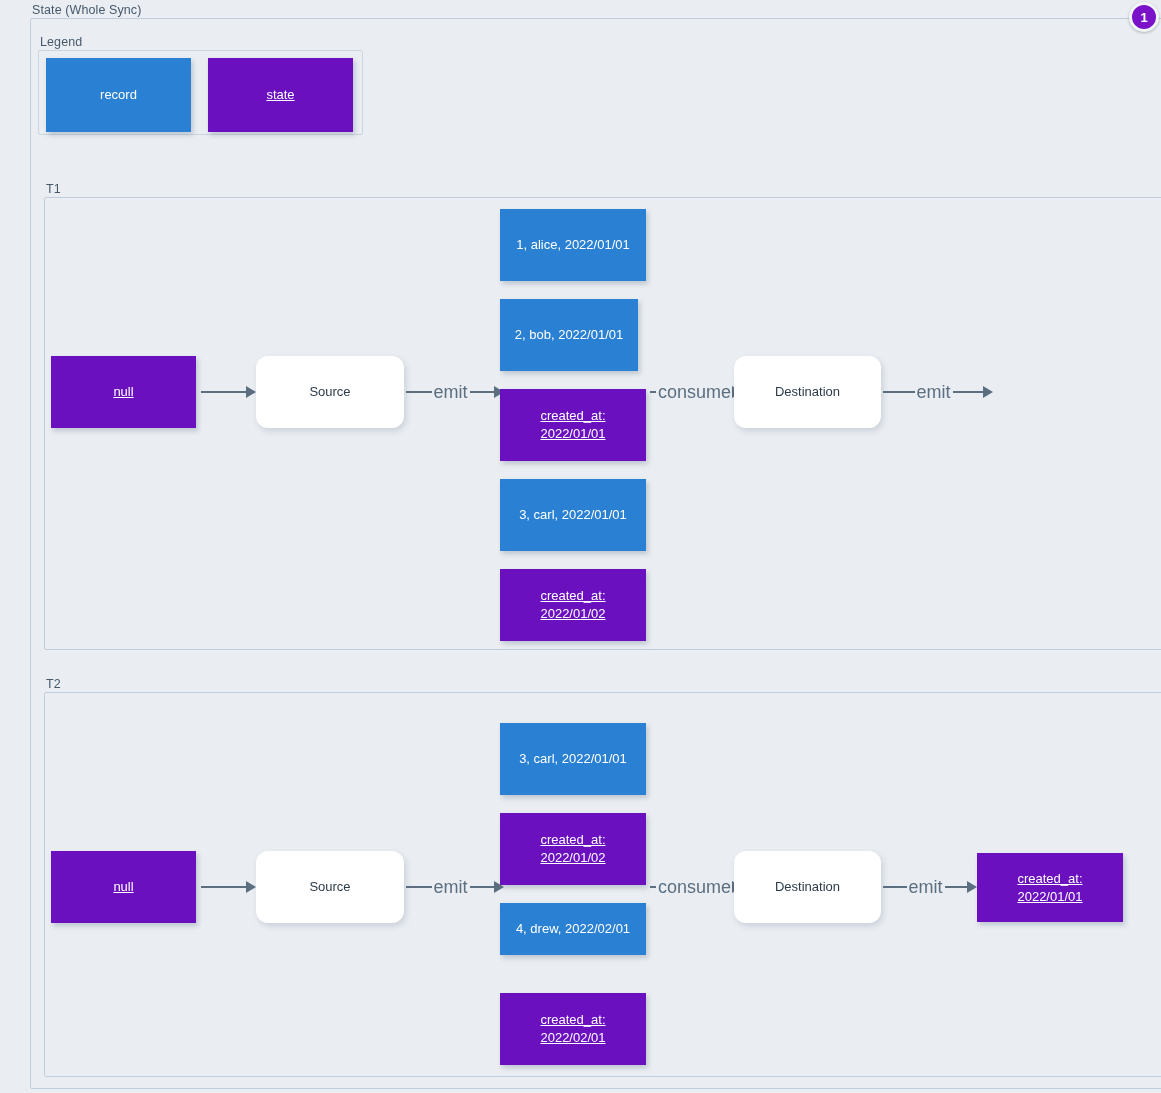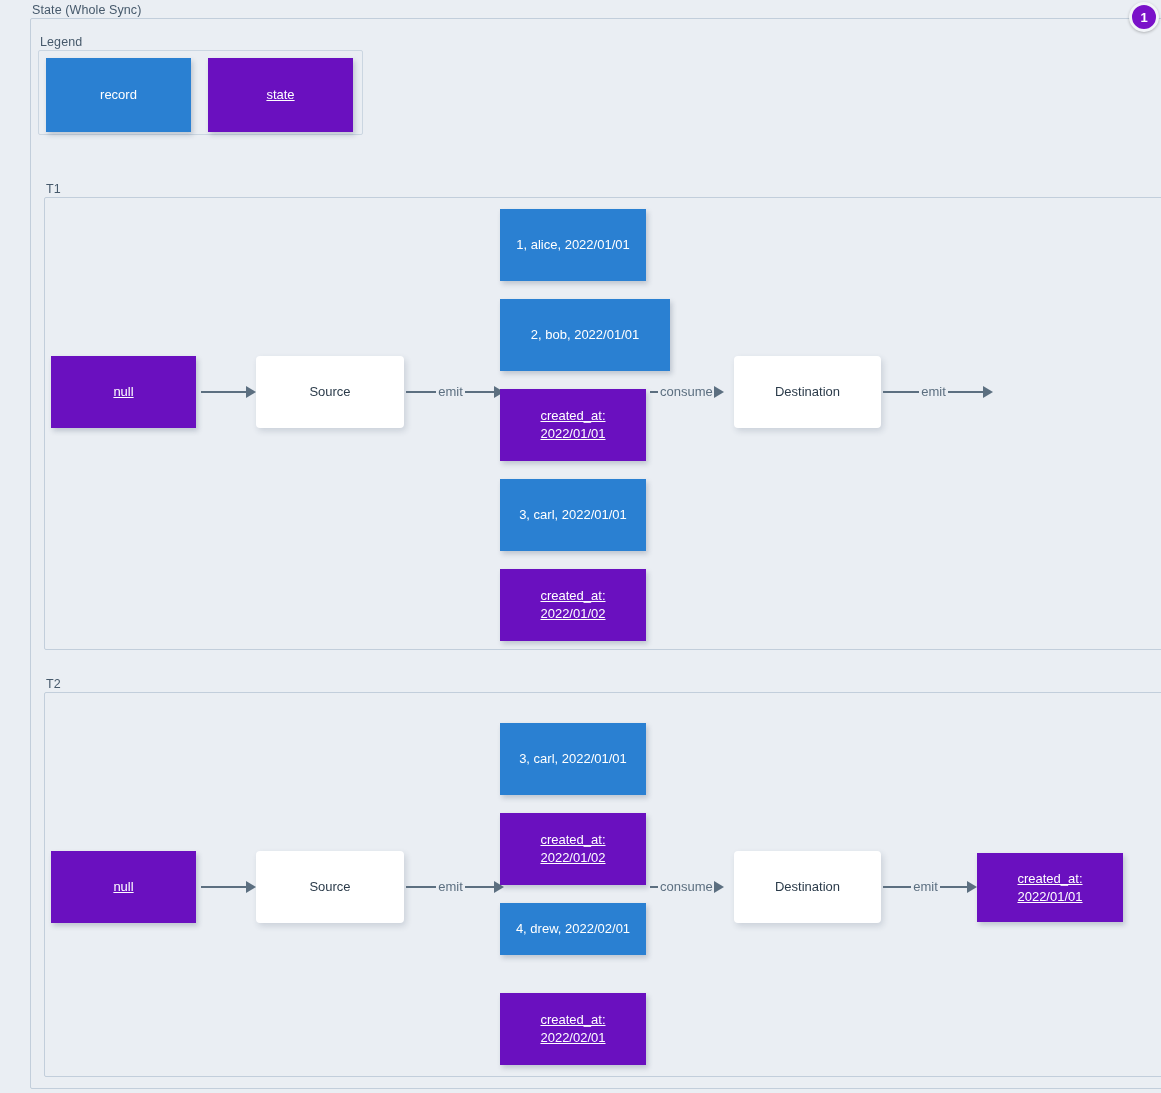--- a/index.html
+++ b/index.html
@@ -60,36 +60,36 @@
     color: #ffffff;
     box-shadow: 2px 3px 5px rgba(35,55,80,.22);
     padding: 4px 8px;
     white-space: pre-line;
   }
   .node.record { background: #2a80d2; }
   .node.state  { background: #6a10bf; text-decoration: underline; }
   .node.plain  {
     background: #ffffff;
     color: #2b3b4a;
-    border-radius: 4px;
+    border-radius: 12px;
     box-shadow: 2px 3px 6px rgba(35,55,80,.16);
   }
 
   
   .legend-swatch { width: 145px; height: 74px; top: 8px; }
 
   
   .arrow {
     position: absolute;
     height: 20px;
     display: flex;
     align-items: center;
     justify-content: flex-start;
     color: #5c6f80;
-    font-size: 13px;
+    font-size: 18px;
     white-space: nowrap;
     gap: 0px;
   }
   .arrow .line {
     height: 2.6px;
     background: #5c6f80;
     flex: 1 1 auto;
     min-width: 6px;
   }
   .arrow .lbl { padding: 0 2px; line-height: 14px; }
@@ -147,21 +147,21 @@
     <div class="node plain" style="left:212px; top:159px; width:148px; height:72px;">Source</div>
 
     <div class="arrow" style="left:362px; top:185px; width:98px;">
       <span class="line"></span>
       <span class="lbl">emit</span>
       <span class="line"></span>
       <span class="head"></span>
     </div>
 
     <div class="node record" style="left:456px; top:12px;  width:146px; height:72px;">1, alice, 2022/01/01</div>
-    <div class="node record" style="left:456px; top:102px; width:170px; height:72px;">2, bob, 2022/01/01</div>
+    <div class="node record" style="left:456px; top:102px; width:138px; height:72px;">2, bob, 2022/01/01</div>
     <div class="node state" style="left:456px; top:192px; width:146px; height:72px;">created_at:
 2022/01/01</div>
     <div class="node record" style="left:456px; top:282px; width:146px; height:72px;">3, carl, 2022/01/01</div>
     <div class="node state" style="left:456px; top:372px; width:146px; height:72px;">created_at:
 2022/01/02</div>
 
     <div class="arrow" style="left:606px; top:185px; width:84px;">
       <span class="line" style="max-width:8px"></span>
       <span class="lbl">consume</span>
       <span class="head"></span>

